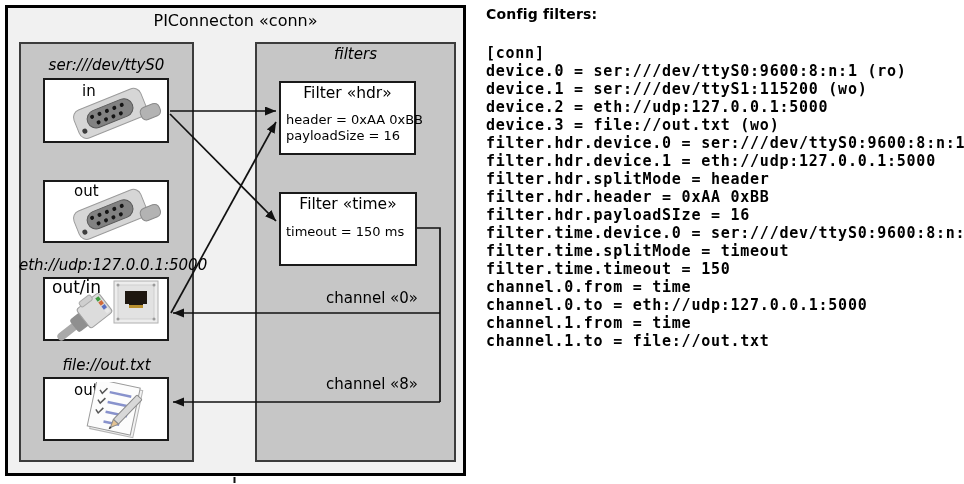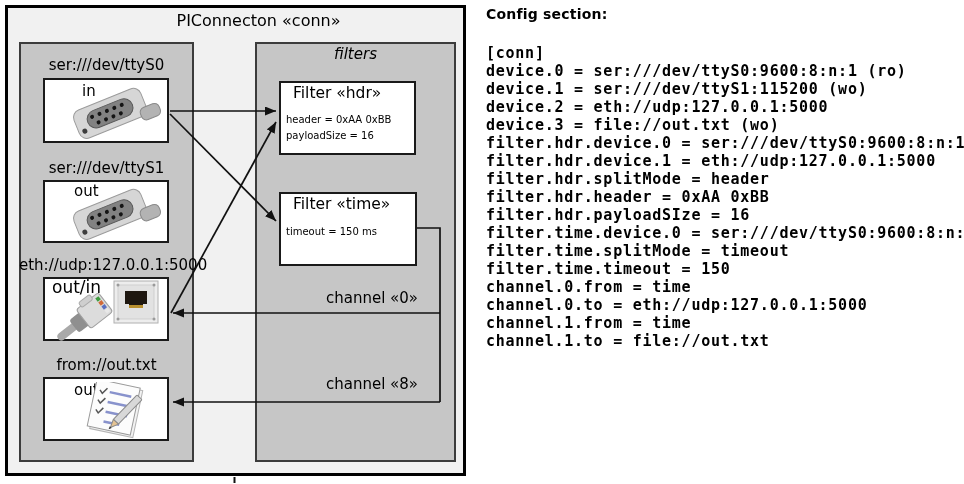--- a/index.html
+++ b/index.html
@@ -2,27 +2,27 @@
 <html><head>
 <meta charset="utf-8">
 <style>
   html,body{margin:0;padding:0;background:#fff;}
   .canvas{position:relative;width:964px;height:484px;background:#ffffff;
           font-family:"DejaVu Sans", sans-serif;color:#000;overflow:hidden;}
   .abs{position:absolute;}
   .outer{border:3px solid #000;background:#f1f1f1;box-sizing:border-box;}
   .group{background:#c6c6c6;border:2px solid #3c3c3c;box-sizing:border-box;}
   .wbox{background:#ffffff;border:2px solid #1a1a1a;box-sizing:border-box;}
-  .title{font-size:16px;text-align:center;padding-left:23px;}
+  .title{font-size:16px;text-align:center;}
   .grouptitle{font-size:15px;text-align:center;font-style:italic;}
-  .devlabel{font-size:15px;text-align:center;white-space:nowrap;}
+  .devlabel{font-size:15px;text-align:center;white-space:nowrap;font-style:italic;}
   .port{font-size:15px;line-height:20px;white-space:nowrap;}
   .port-sm{font-size:17px;line-height:18px;white-space:nowrap;}
-  .ftitle{font-size:15.5px;text-align:left;white-space:nowrap;padding-left:14px;}
-  .fprop{font-size:10px;line-height:15.5px;white-space:nowrap;}
+  .ftitle{font-size:15.5px;text-align:center;white-space:nowrap;}
+  .fprop{font-size:13px;line-height:15.5px;white-space:nowrap;}
   .chlabel{font-size:15px;text-align:right;white-space:nowrap;}
   .cfg-head{font-size:14px;font-weight:600;letter-spacing:.2px;
             font-family:"DejaVu Sans", sans-serif;white-space:pre;}
   .cfg-line{font-family:"DejaVu Sans Mono", monospace;font-weight:700;
             font-size:15px;letter-spacing:.75px;height:18px;line-height:18px;
             white-space:pre;}
   svg{display:block;}
   .overlay{pointer-events:none;}
 </style>
 </head>
@@ -52,21 +52,20 @@
       <circle cx="66" cy="25.5" r="2" fill="#151515"></circle>
       <circle cx="38" cy="33" r="2" fill="#151515"></circle>
         <circle cx="46" cy="33" r="2" fill="#151515"></circle>
       <circle cx="54" cy="33" r="2" fill="#151515"></circle>
         <circle cx="62" cy="33" r="2" fill="#151515"></circle>
       <circle cx="22" cy="36" r="2.5" fill="#3d3d3d"></circle>
       <rect x="80" y="36" width="20" height="13" rx="5" fill="#b3b3b3" stroke="#8a8a8a"></rect>
     </g>
   </svg>
 
-  <div class="abs devlabel" style="left:19px;top:159px;width:175px">ser:///dev/ttyS1</div>
   <div class="abs wbox" style="left:43px;top:180px;width:126px;height:63px"></div>
   <div class="abs port" style="left:74px;top:181px">out</div>
   <svg class="abs" style="left:58px;top:185px" width="106" height="58" viewBox="0 0 106 58">
     <g transform="rotate(-22 53 29)">
       <rect x="16" y="14" width="72" height="30" rx="8" fill="#d6d6d6" stroke="#9b9b9b"></rect>
       <rect x="28" y="20" width="48" height="18" rx="9" fill="#828282" stroke="#585858"></rect>
       <circle cx="34" cy="25.5" r="2" fill="#151515"></circle>
         <circle cx="42" cy="25.5" r="2" fill="#151515"></circle>
       <circle cx="50" cy="25.5" r="2" fill="#151515"></circle>
         <circle cx="58" cy="25.5" r="2" fill="#151515"></circle>
@@ -99,21 +98,21 @@
       <rect x="20" y="18" width="16" height="16" rx="3" fill="#8f8f8f"></rect>
       <rect x="32" y="14" width="28" height="24" rx="3" fill="#dcdcdc" stroke="#9f9f9f"></rect>
       <rect x="38" y="10" width="14" height="6" rx="2" fill="#cfcfcf" stroke="#aaaaaa"></rect>
       <rect x="54" y="17" width="4" height="4" fill="#3f9d3f"></rect>
       <rect x="54" y="22" width="4" height="4" fill="#d06a3a"></rect>
       <rect x="54" y="27" width="4" height="4" fill="#5a6fc0"></rect>
       <rect x="54" y="32" width="4" height="4" fill="#e8e8e8"></rect>
     </g>
   </svg>
 
-  <div class="abs devlabel" style="left:19px;top:356px;width:175px">from://out.txt</div>
+  <div class="abs devlabel" style="left:19px;top:356px;width:175px">file://out.txt</div>
   <div class="abs wbox" style="left:43px;top:377px;width:126px;height:64px"></div>
   <div class="abs port" style="left:74px;top:380px">out</div>
   <svg class="abs" style="left:82px;top:382px" width="72" height="58" viewBox="0 0 72 58">
     <g transform="rotate(12 36 29)">
       <rect x="12" y="4" width="44" height="48" fill="#f2f2f2" stroke="#b5b5b5"></rect>
       <rect x="9" y="2" width="44" height="48" fill="#fcfcfc" stroke="#9a9a9a"></rect>
       <path d="M14 12 l3 3 l4 -6" stroke="#555" fill="none" stroke-width="1.5"></path>
       <rect x="24" y="11" width="22" height="2.5" fill="#8892cc"></rect>
       <path d="M14 22 l3 3 l4 -6" stroke="#555" fill="none" stroke-width="1.5"></path>
       <rect x="24" y="21" width="22" height="2.5" fill="#8892cc"></rect>
@@ -150,21 +149,21 @@
       <line x1="170" y1="111" x2="276" y2="111" marker-end="url(#ah)"></line>
       <line x1="170" y1="114" x2="276" y2="221" marker-end="url(#ah)"></line>
       <line x1="171" y1="313" x2="276" y2="122" marker-end="url(#ah)"></line>
       <polyline points="417,228 440,228 440,402"></polyline>
       <line x1="440" y1="313" x2="173" y2="313" marker-end="url(#ah)"></line>
       <line x1="440" y1="402" x2="173" y2="402" marker-end="url(#ah)"></line>
       <line x1="234.5" y1="477" x2="234.5" y2="483" stroke-width="2"></line>
     </g>
   </svg>
 
-  <div class="abs cfg-head" style="left:486px;top:6px">Config section:</div>
+  <div class="abs cfg-head" style="left:486px;top:6px">Config filters:</div>
   <div class="abs" style="left:486px;top:44px">
     <div class="cfg-line">[conn]</div>
     <div class="cfg-line">device.0 = ser:///dev/ttyS0:9600:8:n:1 (ro)</div>
     <div class="cfg-line">device.1 = ser:///dev/ttyS1:115200 (wo)</div>
     <div class="cfg-line">device.2 = eth://udp:127.0.0.1:5000</div>
     <div class="cfg-line">device.3 = file://out.txt (wo)</div>
     <div class="cfg-line">filter.hdr.device.0 = ser:///dev/ttyS0:9600:8:n:1</div>
     <div class="cfg-line">filter.hdr.device.1 = eth://udp:127.0.0.1:5000</div>
     <div class="cfg-line">filter.hdr.splitMode = header</div>
     <div class="cfg-line">filter.hdr.header = 0xAA 0xBB</div>

